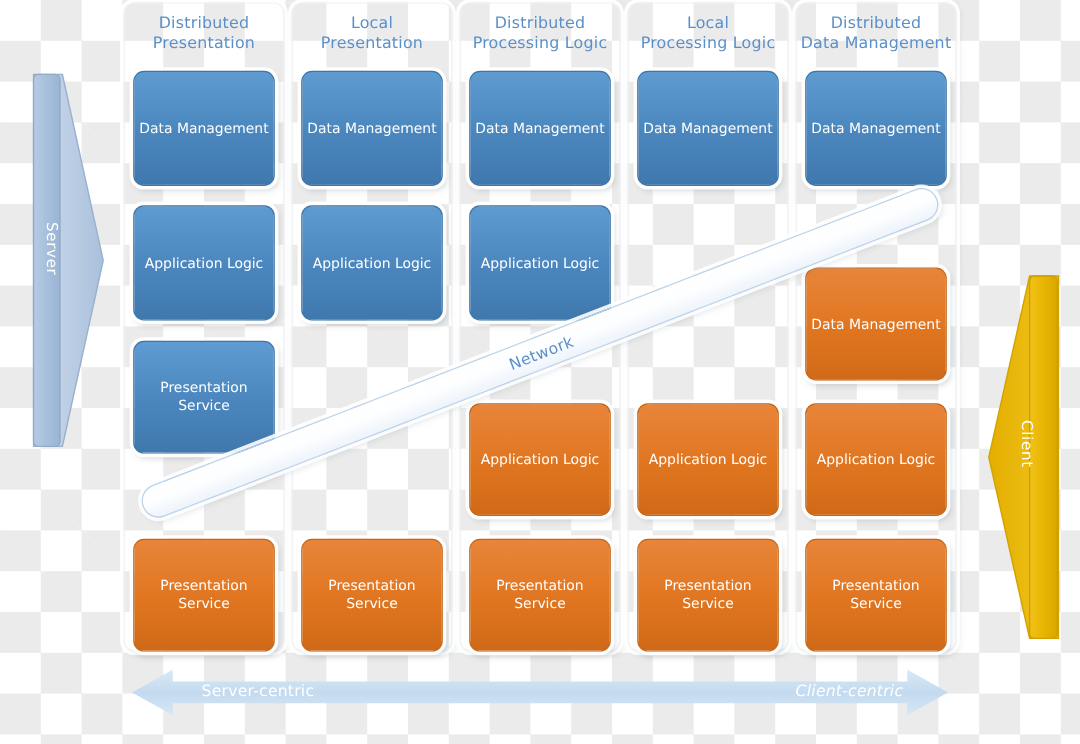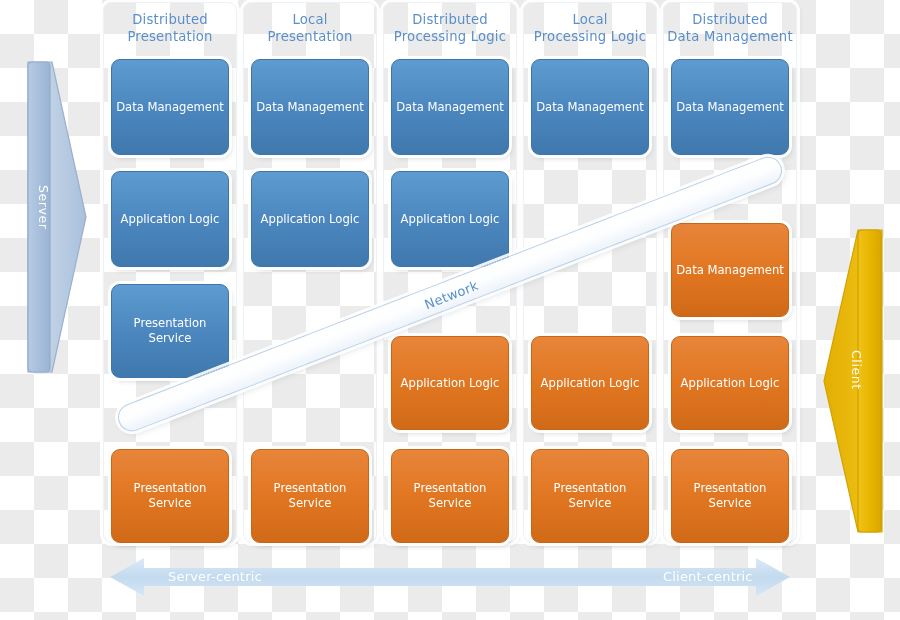--- a/index.html
+++ b/index.html
@@ -150,21 +150,21 @@
   }
   .arrow-caption {
     position: absolute;
     top: 569px;
     font-size: 13px;
     color: #ffffff;
     z-index: 7;
     letter-spacing: .2px;
   }
   #caption-left  { left: 136px; margin-left: 32px; }
-  #caption-right { left: 663px; }
+  #caption-right { left: 663px; font-style: italic; }
 </style>
 </head>
 <body>
 
 <div id="canvas">
 
   <svg id="server-shape" viewBox="0 0 64 318" preserveAspectRatio="none">
     <defs>
       <linearGradient id="gServerBody" x1="0" y1="0" x2="1" y2="0">
         <stop offset="0%" stop-color="#b7cbe3"></stop>

